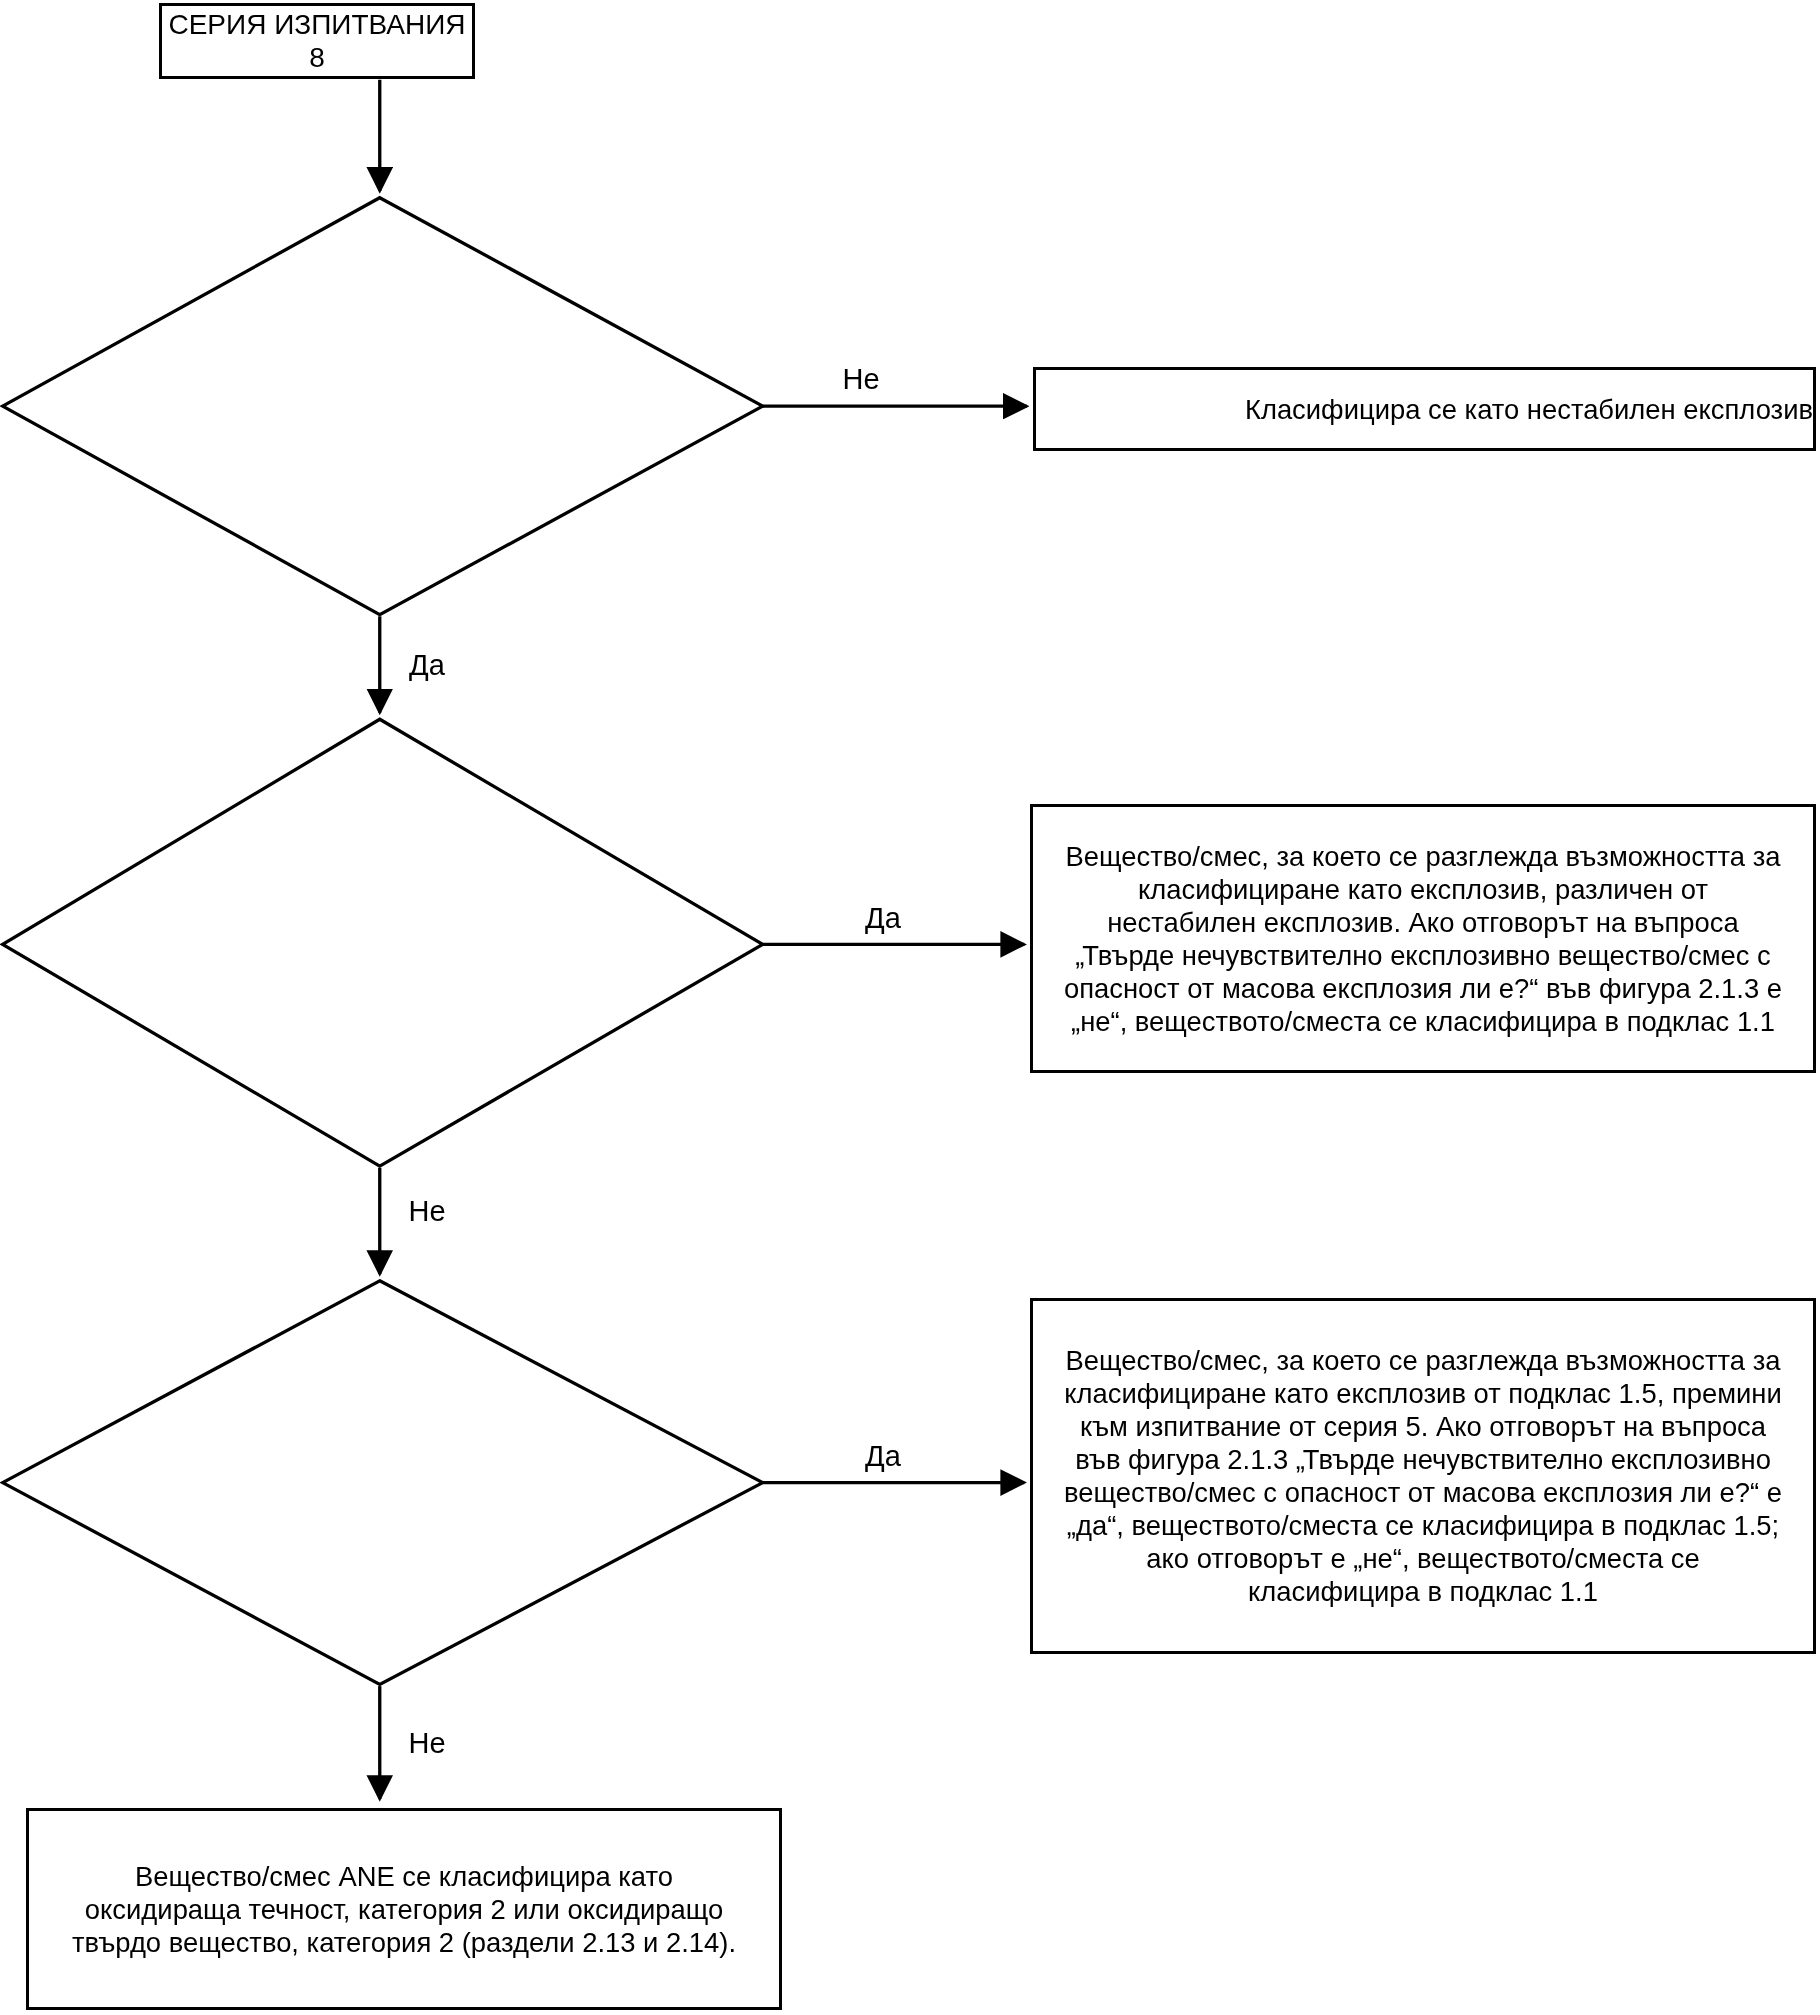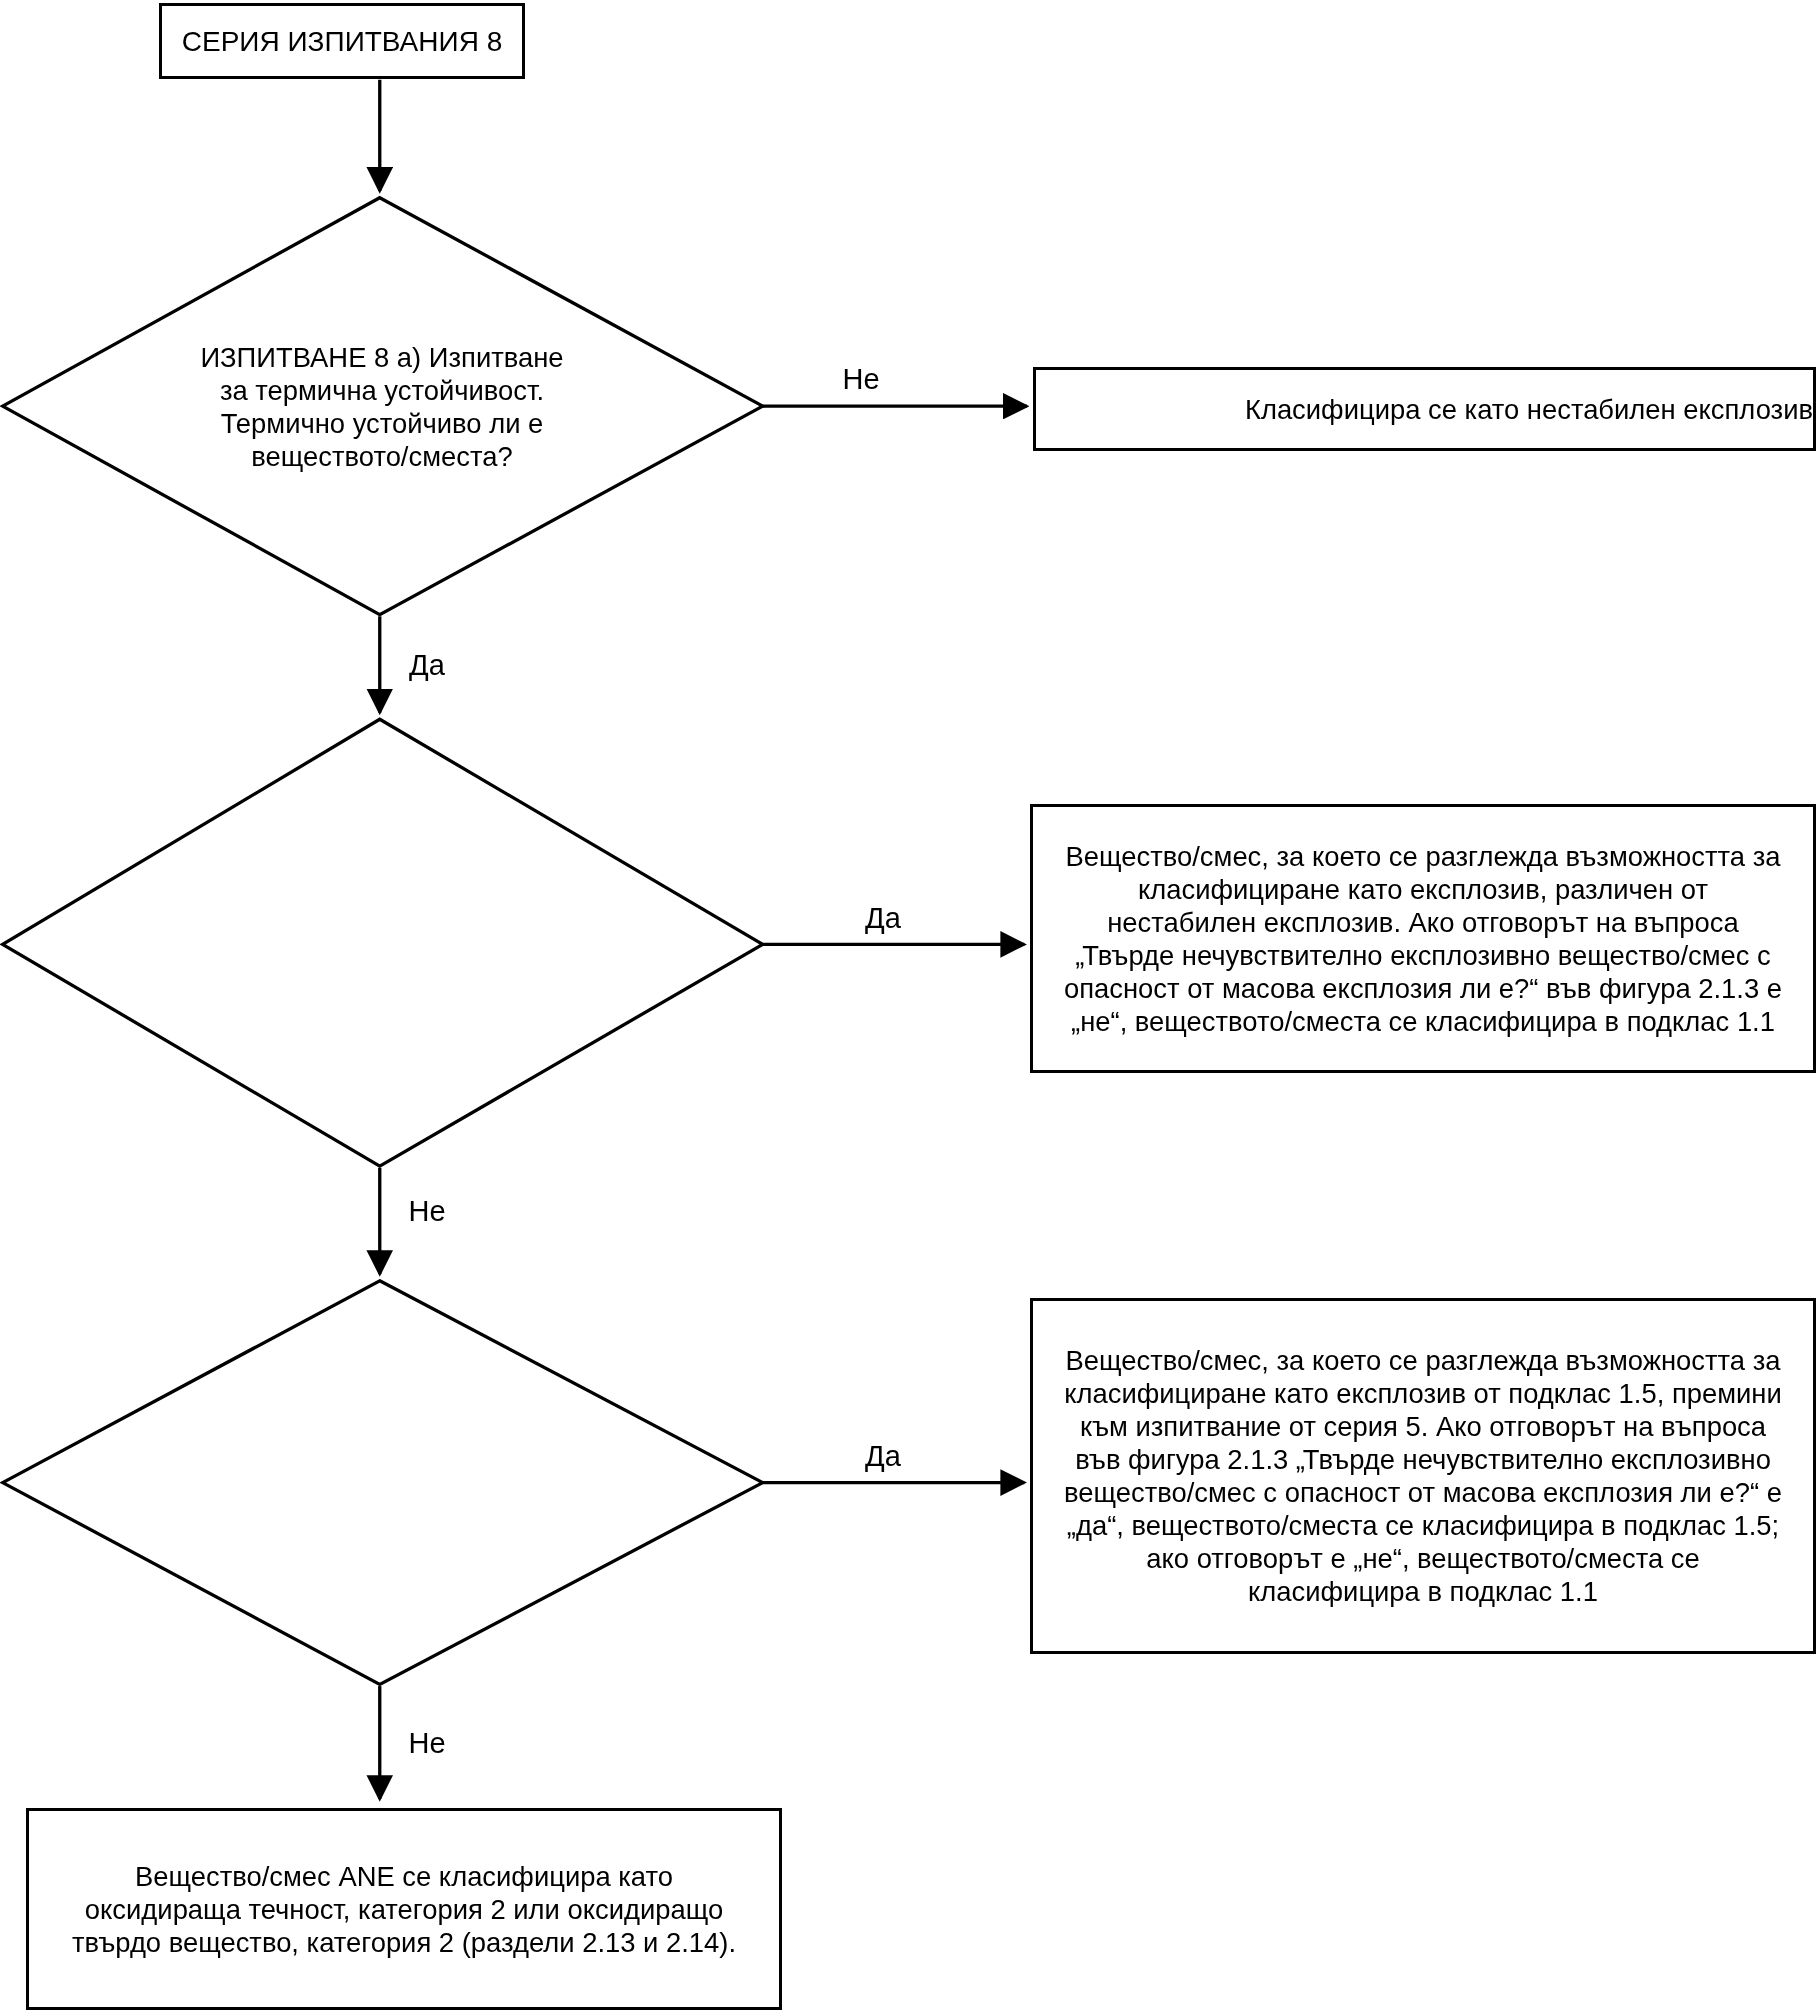--- a/index.html
+++ b/index.html
@@ -69,27 +69,24 @@
 
     <line x1="457" y1="96" x2="457" y2="230" stroke="#000000" stroke-width="4" marker-end="url(#arrow)"></line>
     <line x1="918" y1="489" x2="1236" y2="489" stroke="#000000" stroke-width="4" marker-end="url(#arrow)"></line>
     <line x1="457" y1="742" x2="457" y2="858" stroke="#000000" stroke-width="4" marker-end="url(#arrow)"></line>
     <line x1="918" y1="1137" x2="1233" y2="1137" stroke="#000000" stroke-width="4" marker-end="url(#arrow)"></line>
     <line x1="457" y1="1406" x2="457" y2="1534" stroke="#000000" stroke-width="4" marker-end="url(#arrow)"></line>
     <line x1="918" y1="1785" x2="1233" y2="1785" stroke="#000000" stroke-width="4" marker-end="url(#arrow)"></line>
     <line x1="457" y1="2030" x2="457" y2="2166" stroke="#000000" stroke-width="4" marker-end="url(#arrow)"></line>
   </svg>
 
-  <div class="box start-box" style="left:159px; top:3.3px; width:366px; height:76px;">
+  <div class="box start-box" style="left:159px; top:3.3px; width:316px; height:76px;">
     <span>СЕРИЯ ИЗПИТВАНИЯ 8</span>
   </div>
 
-  <div class="dtext" style="left:382px; top:407px; width:397px;">
-    <span>ИЗПИТВАНЕ 8 а) Изпитване за термична устойчивост. Термично устойчиво ли е веществото/сместа?</span>
-  </div>
 
   <span class="edge-label" style="left:861px; top:379px;">Не</span>
 
   <div class="box" style="left:1033px; top:367px; width:783px; height:84px;justify-content:flex-end;">
     <span>Класифицира се като нестабилен експлозив</span>
   </div>
 
   <span class="edge-label" style="left:427px; top:665px;">Да</span>
 
 

